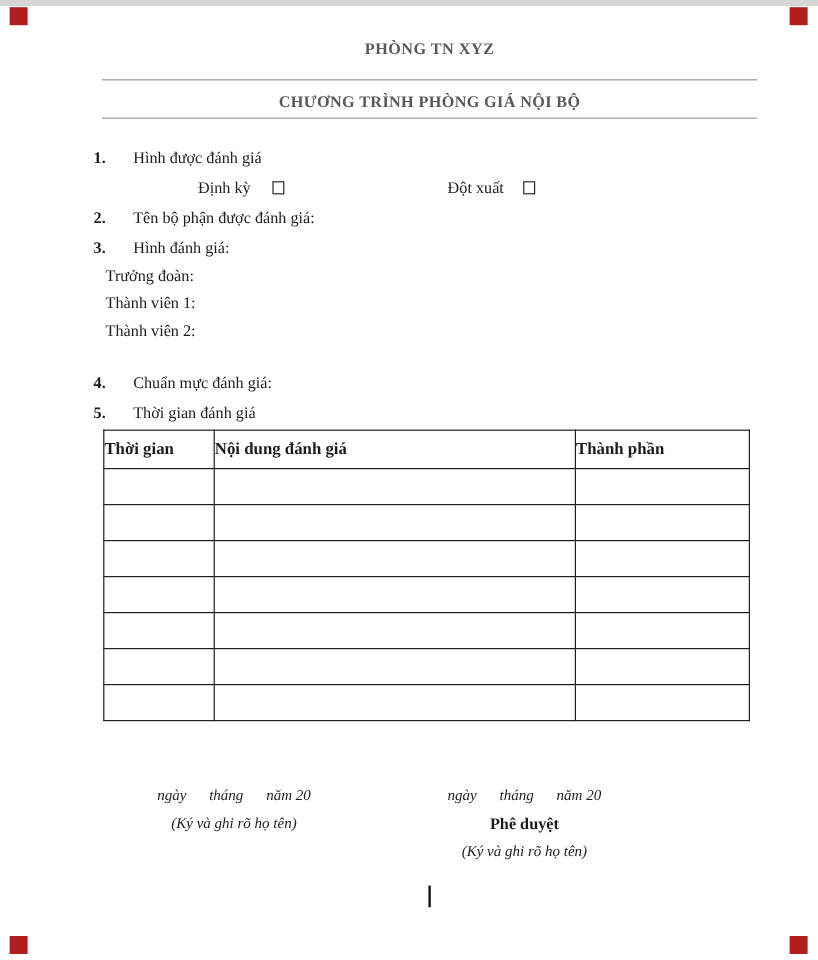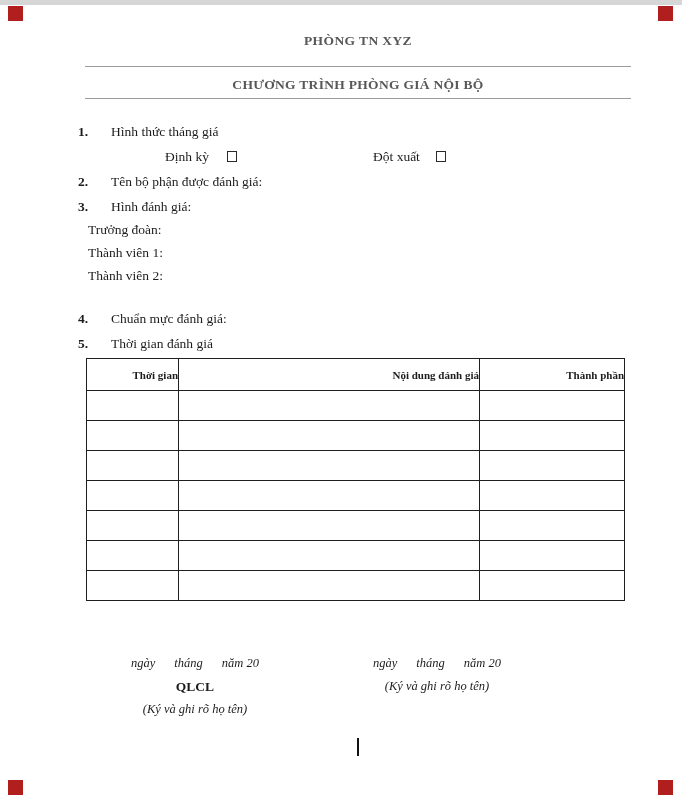--- a/index.html
+++ b/index.html
@@ -46,21 +46,21 @@
     display:inline-block;width:10px;height:11px;
     border:1.3px solid #2a2a2a;vertical-align:-1px;background:#fff;
   }
 
   table.audit{
     position:absolute;left:86px;top:358px;
     border-collapse:collapse;table-layout:fixed;
   }
   table.audit th,table.audit td{border:1.4px solid var(--border);padding:0;}
   table.audit th{
-    height:32px;font-size:11px;font-weight:bold;text-align:right;
+    height:32px;font-size:14px;font-weight:bold;text-align:left;
     vertical-align:middle;
   }
   table.audit td{height:30px;}
   .c1{width:92px;} .c2{width:301px;} .c3{width:145px;}
 
   .sig{position:absolute;width:224px;text-align:center;}
   .sig.left{left:83px;top:656px;}
   .sig.right{left:325px;top:656px;}
   .sig .dateline{
     display:flex;justify-content:center;gap:19px;
@@ -79,21 +79,21 @@
 <div class="corner tr"></div>
 <div class="corner bl"></div>
 <div class="corner br"></div>
 
 <div class="org-title">PHÒNG TN XYZ</div>
 <div class="rule r1"></div>
 <div class="doc-title">CHƯƠNG TRÌNH PHÒNG GIÁ NỘI BỘ</div>
 <div class="rule r2"></div>
 
 <span class="num" style="left:78px;top:124px;">1.</span>
-<span class="line" style="left:111px;top:124px;">Hình thức tháng giá</span>
+<span class="line" style="left:111px;top:124px;">Hình được đánh giá</span>
 
 <span class="line" style="left:165px;top:149px;">Định kỳ</span>
 <span class="cb" style="position:absolute;left:227px;top:151px;"></span>
 <span class="line" style="left:373px;top:149px;">Đột xuất</span>
 <span class="cb" style="position:absolute;left:436px;top:151px;"></span>
 
 <span class="num" style="left:78px;top:174px;">2.</span>
 <span class="line" style="left:111px;top:174px;">Tên bộ phận được đánh giá:</span>
 
 <span class="num" style="left:78px;top:199px;">3.</span>
@@ -155,26 +155,26 @@
       </tr>
     </tbody>
 </table>
 
 <div class="sig left">
   <div class="dateline">
     <span>ngày</span>
     <span>tháng</span>
     <span>năm 20</span>
   </div>
-  <div class="role">QLCL</div>
   <div class="note">(Ký và ghi rõ họ tên)</div>
 </div>
 
 <div class="sig right">
   <div class="dateline">
     <span>ngày</span>
     <span>tháng</span>
     <span>năm 20</span>
   </div>
+  <div class="role">Phê duyệt</div>
   <div class="note">(Ký và ghi rõ họ tên)</div>
 </div>
 
 <div class="caret"></div>
 
 </body></html>

